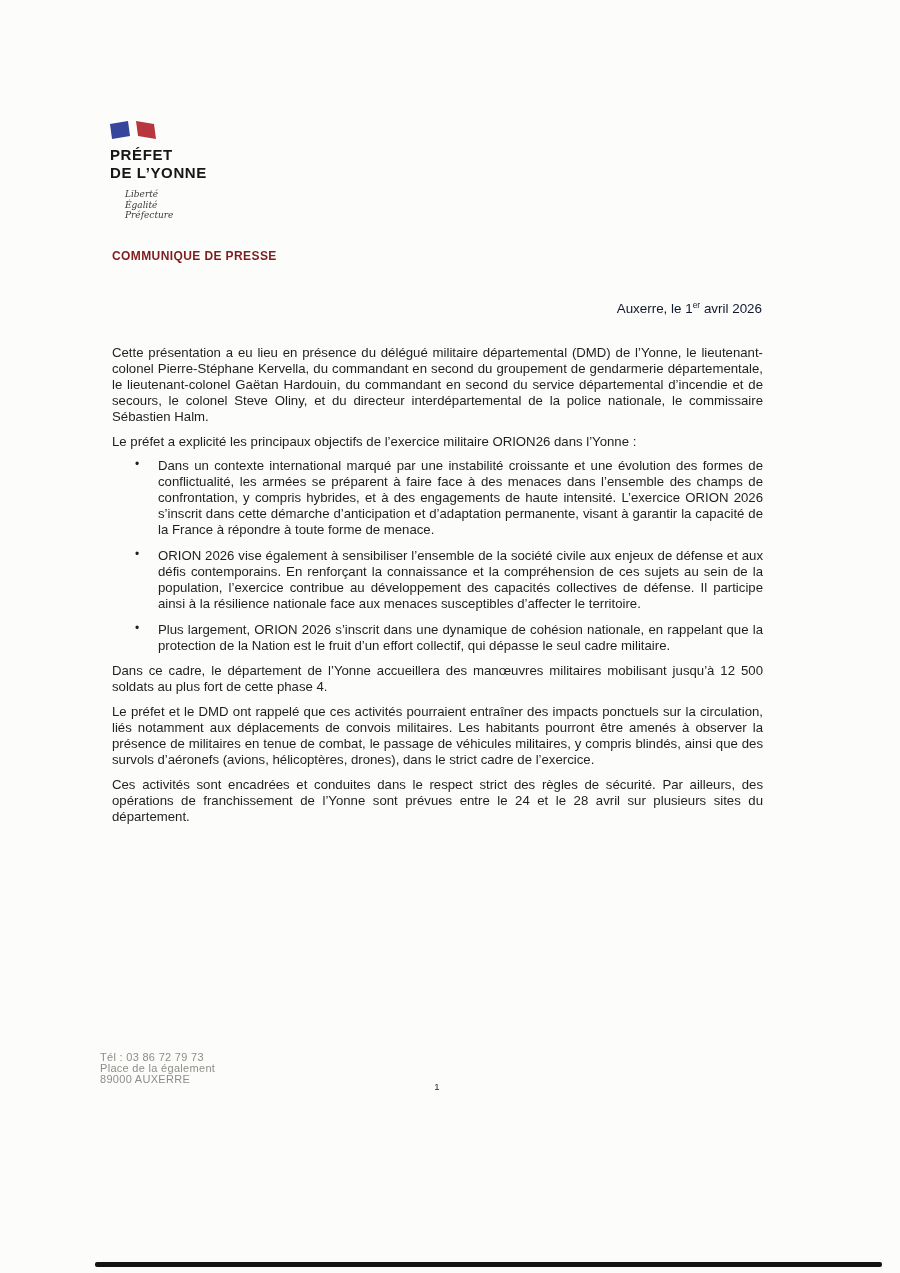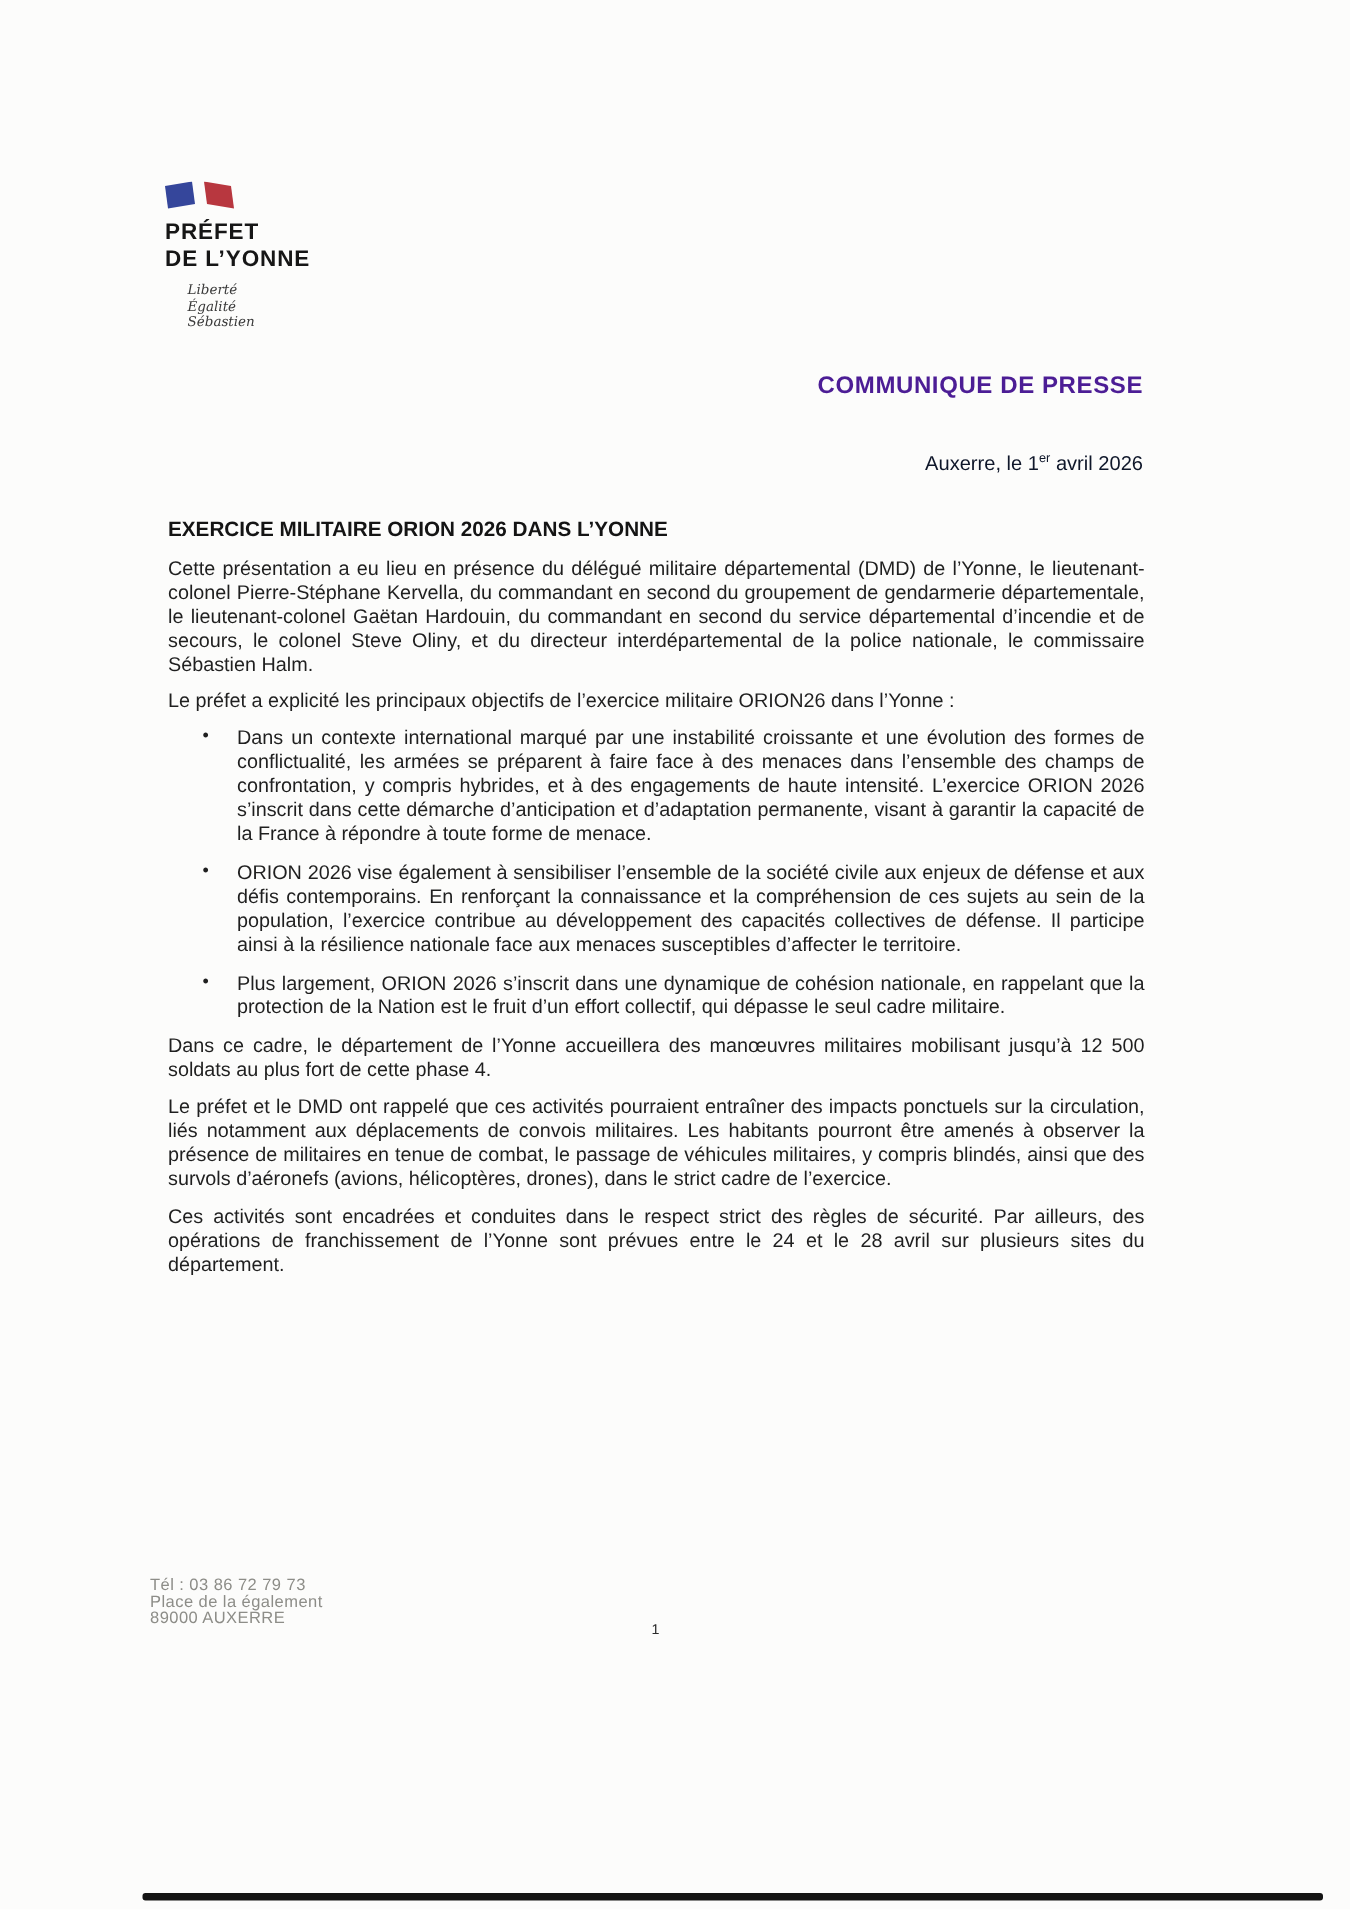--- a/index.html
+++ b/index.html
@@ -24,21 +24,21 @@
     font-style: italic;
     font-size: 9px;
     line-height: 10.5px;
     color: #3a3a3a;
     margin-left: 15px;
   }
 
   
   .press-title {
     position: absolute; left: 112px; top: 249px; width: 650px;
-    text-align: right; font-weight: bold; font-size: 16px; letter-spacing: 0.4px; color: #4c1d95;
+    text-align: left; font-weight: bold; font-size: 12px; letter-spacing: 0.4px; color: #7f1d1d;
   }
   .dateline {
     position: absolute; left: 112px; top: 300px; width: 650px;
     text-align: right; font-size: 13.4px; color: #0f172a;
   }
   .dateline sup { font-size: 8.5px; vertical-align: super; }
 
   
   .content {
     position: absolute; left: 112px; top: 345px; width: 651px;
@@ -83,30 +83,29 @@
       <polygon points="0,3 18,0 20,15 2,18" fill="#35469b"></polygon>
       <polygon points="26,0 44,3 46,18 28,15" fill="#b8373f"></polygon>
     </svg>
     <div class="gov-name">
       <div>PRÉFET</div>
       <div>DE L’YONNE</div>
     </div>
     <div class="motto">
       <div>Liberté</div>
       <div>Égalité</div>
-      <div>Sébastien</div>
+      <div>Préfecture</div>
     </div>
   </div>
 
   <div class="press-title">COMMUNIQUE DE PRESSE</div>
 
   <div class="dateline"><span>Auxerre, le 1</span><sup>er</sup><span> avril 2026</span></div>
 
   <div class="content">
-    <h2 class="heading">EXERCICE MILITAIRE ORION 2026 DANS L’YONNE</h2>
 
     <p class="para">Cette présentation a eu lieu en présence du délégué militaire départemental (DMD) de l’Yonne, le lieutenant-colonel Pierre-Stéphane Kervella, du commandant en second du groupement de gendarmerie départementale, le lieutenant-colonel Gaëtan Hardouin, du commandant en second du service départemental d’incendie et de secours, le colonel Steve Oliny, et du directeur interdépartemental de la police nationale, le commissaire Sébastien Halm.</p>
     <p class="para">Le préfet a explicité les principaux objectifs de l’exercice militaire ORION26 dans l’Yonne :</p>
 
     <ul class="bullets">
       <li>Dans un contexte international marqué par une instabilité croissante et une évolution des formes de conflictualité, les armées se préparent à faire face à des menaces dans l’ensemble des champs de confrontation, y compris hybrides, et à des engagements de haute intensité. L’exercice ORION 2026 s’inscrit dans cette démarche d’anticipation et d’adaptation permanente, visant à garantir la capacité de la France à répondre à toute forme de menace.</li>
       <li>ORION 2026 vise également à sensibiliser l’ensemble de la société civile aux enjeux de défense et aux défis contemporains. En renforçant la connaissance et la compréhension de ces sujets au sein de la population, l’exercice contribue au développement des capacités collectives de défense. Il participe ainsi à la résilience nationale face aux menaces susceptibles d’affecter le territoire.</li>
       <li>Plus largement, ORION 2026 s’inscrit dans une dynamique de cohésion nationale, en rappelant que la protection de la Nation est le fruit d’un effort collectif, qui dépasse le seul cadre militaire.</li>
     </ul>
 

